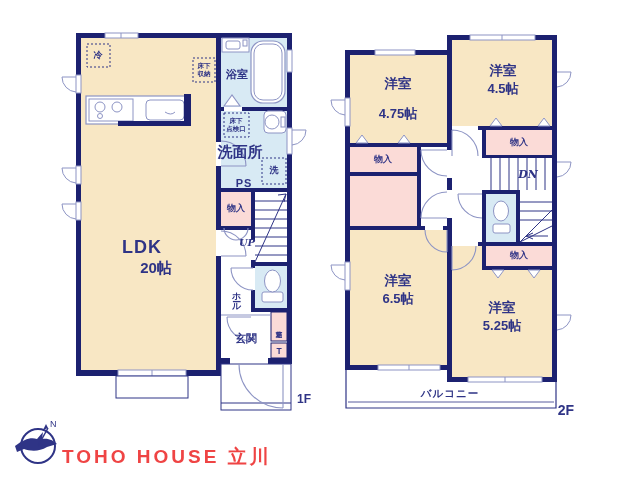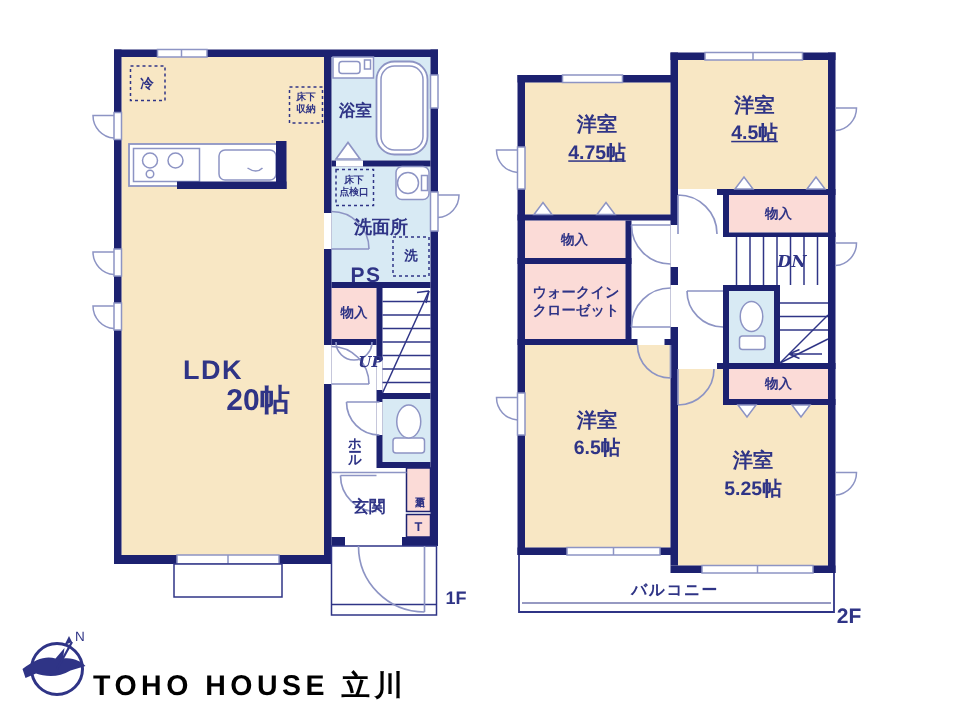--- a/index.html
+++ b/index.html
@@ -3,21 +3,21 @@
 <meta charset="utf-8">
 <style>
   html,body{margin:0;padding:0;background:#ffffff;}
   .canvas{position:relative;width:640px;height:480px;background:#ffffff;overflow:hidden;
           font-family:"Liberation Sans",sans-serif;}
   svg{position:absolute;left:0;top:0;}
   .lbl{position:absolute;transform:translate(-50%,-50%);color:#2f3486;white-space:nowrap;
        text-align:center;line-height:1.25;font-weight:600;}
   .vert{writing-mode:vertical-rl;}
   .italic{font-style:italic;font-family:"DejaVu Serif",serif;font-weight:600;}
-  .brand{position:absolute;color:#000000;font-weight:600;letter-spacing:3px;}
+  .brand{position:absolute;color:#ef4444;font-weight:600;letter-spacing:3px;}
 </style>
 </head>
 <body>
 
 <div class="canvas">
 
 <svg width="640" height="480" viewBox="0 0 640 480">
 
   <g>
 
@@ -267,42 +267,38 @@
 <div class="lbl" style="left:98px;top:56px;font-size:9px;">冷</div>
 <div class="lbl" style="left:204px;top:70px;font-size:6.5px;">
   <div>床下</div>
   <div>収納</div>
 </div>
 <div class="lbl" style="left:237px;top:75px;font-size:11px;font-family:Liberation Serif, serif;">浴室</div>
 <div class="lbl" style="left:236px;top:125px;font-size:6.5px;">
   <div>床下</div>
   <div>点検口</div>
 </div>
-<div class="lbl" style="left:254px;top:152px;font-size:12px;">洗面所</div>
+<div class="lbl" style="left:240px;top:152px;font-size:15px;">洗面所</div>
 <div class="lbl" style="left:274px;top:171px;font-size:9px;">洗</div>
-<div class="lbl" style="left:244px;top:184px;font-size:14px;letter-spacing:1px;">PS</div>
+<div class="lbl" style="left:244px;top:184px;font-size:11px;letter-spacing:1px;">PS</div>
 <div class="lbl" style="left:236px;top:209px;font-size:9px;">物入</div>
 <div class="lbl italic" style="left:247px;top:243px;font-size:10px;text-align:right;">UP</div>
 <div class="lbl vert" style="left:236px;top:296px;font-size:9px;">ホール</div>
 <div class="lbl" style="left:142px;top:247px;font-size:18px;letter-spacing:1px;">LDK</div>
-<div class="lbl" style="left:172px;top:268px;font-size:20px;">20帖</div>
+<div class="lbl" style="left:156px;top:268px;font-size:15px;">20帖</div>
 <div class="lbl" style="left:246px;top:339px;font-size:11px;">玄関</div>
 <div class="lbl vert" style="left:279px;top:326px;font-size:6.5px;">下足箱</div>
 <div class="lbl" style="left:279px;top:351px;font-size:8.5px;">T</div>
 <div class="lbl" style="left:304px;top:399px;font-size:12px;">1F</div>
 
 <div class="lbl" style="left:398px;top:84px;font-size:13.5px;">洋室</div>
-<div class="lbl" style="left:398px;top:102px;font-size:13px;text-decoration:underline;">4.75帖</div>
+<div class="lbl" style="left:398px;top:114px;font-size:13px;">4.75帖</div>
 <div class="lbl" style="left:503px;top:71px;font-size:13.5px;">洋室</div>
-<div class="lbl" style="left:503px;top:89px;font-size:13px;text-decoration:underline;">4.5帖</div>
+<div class="lbl" style="left:503px;top:89px;font-size:13px;">4.5帖</div>
 <div class="lbl" style="left:383px;top:160px;font-size:9px;">物入</div>
-<div class="lbl" style="left:384px;top:202px;font-size:9.5px;">
-  <div>ウォークイン</div>
-  <div>クローゼット</div>
-</div>
 <div class="lbl" style="left:398px;top:281px;font-size:13.5px;">洋室</div>
 <div class="lbl" style="left:398px;top:299px;font-size:13px;">6.5帖</div>
 <div class="lbl" style="left:519px;top:143px;font-size:9px;">物入</div>
 <div class="lbl italic" style="left:516px;top:175px;font-size:11px;margin-left:12px;">DN</div>
 <div class="lbl" style="left:519px;top:256px;font-size:9px;">物入</div>
 <div class="lbl" style="left:502px;top:308px;font-size:13.5px;">洋室</div>
 <div class="lbl" style="left:502px;top:326px;font-size:13px;text-align:right;">5.25帖</div>
 <div class="lbl" style="left:450px;top:394px;font-size:10.5px;letter-spacing:1px;">バルコニー</div>
 <div class="lbl" style="left:566px;top:411px;font-size:14px;">2F</div>
 

